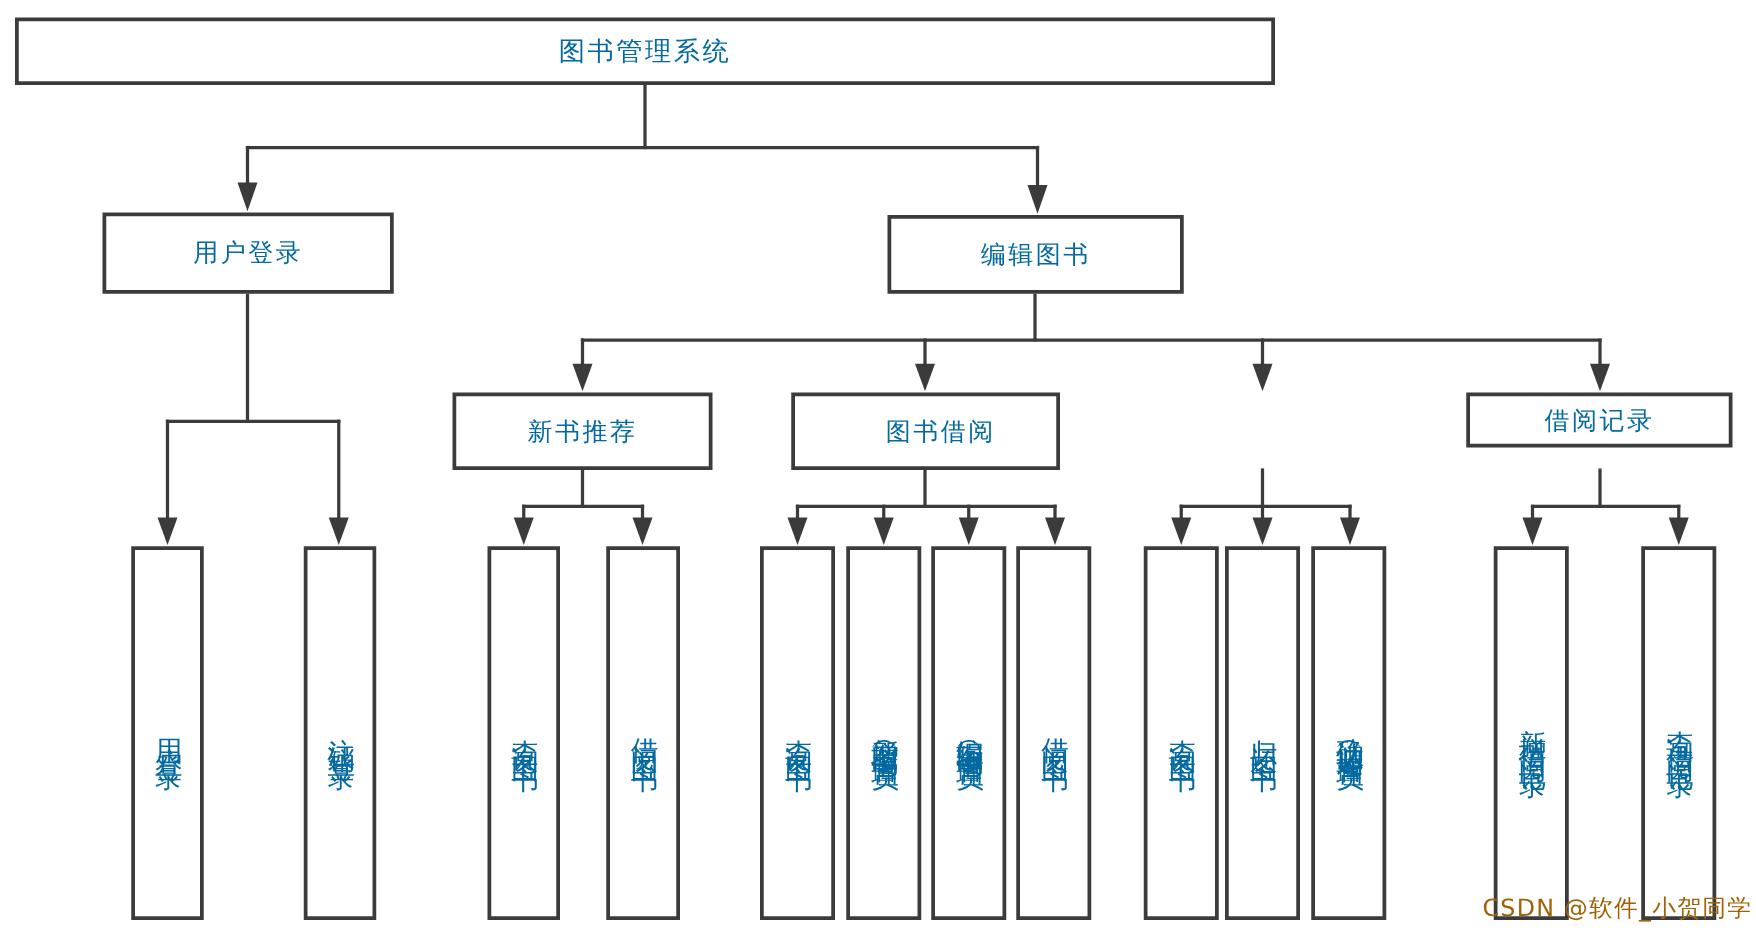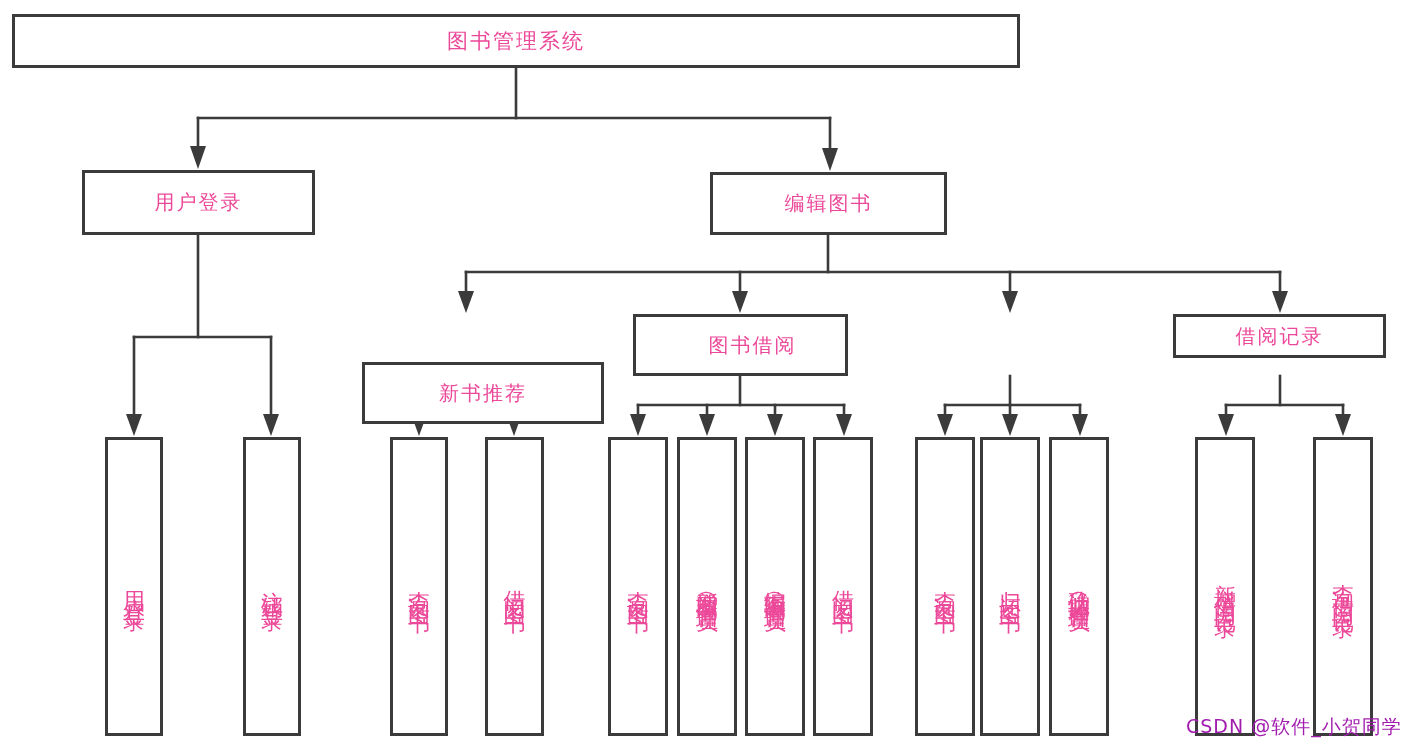--- a/index.html
+++ b/index.html
@@ -27,21 +27,21 @@
     box-sizing: border-box;
     border: 3px solid #3b3b3b;
     background: #ffffff;
     display: flex;
     align-items: center;
     justify-content: center;
     z-index: 2;
   }
   .node .label {
     font-size: 20px;
-    color: #ec4899;
+    color: #0369a1;
     letter-spacing: 2px;
     white-space: nowrap;
   }
   .node.root .label { font-size: 21px; }
   .node.vert .label {
     writing-mode: vertical-rl;
     text-orientation: mixed;
     font-size: 22px;
     line-height: 1;
     letter-spacing: 7px;
@@ -49,21 +49,21 @@
   }
   .node.vert .label.tight {
     letter-spacing: 3px;
   }
   .watermark {
     position: absolute;
     left: 1186px;
     top: 714px;
     z-index: 3;
     font-size: 19px;
-    color: #a21caf;
+    color: #a16207;
     letter-spacing: 1px;
     white-space: nowrap;
   }
 </style>
 </head>
 <body>
 
 <div class="canvas">
 
   <svg class="connectors" viewBox="0 0 1405 747" xmlns="http://www.w3.org/2000/svg">
@@ -136,21 +136,21 @@
     <span class="label">图书管理系统</span>
   </div>
 
   <div class="node" style="left:82px; top:170px; width:233px; height:65px;">
     <span class="label">用户登录</span>
   </div>
   <div class="node" style="left:710px; top:172px; width:237px; height:63px;">
     <span class="label">编辑图书</span>
   </div>
 
-  <div class="node" style="left:362px; top:314px; width:242px; height:62px;margin-top:48px;">
+  <div class="node" style="left:362px; top:314px; width:208px; height:62px;">
     <span class="label">新书推荐</span>
   </div>
   <div class="node" style="left:633px; top:314px; width:215px; height:62px;padding-left:24px;">
     <span class="label">图书借阅</span>
   </div>
   <div class="node" style="left:1173px; top:314px; width:213px; height:44px;">
     <span class="label">借阅记录</span>
   </div>
 
   <div class="node vert" style="left:105px; top:437px; width:58px; height:299px;">

